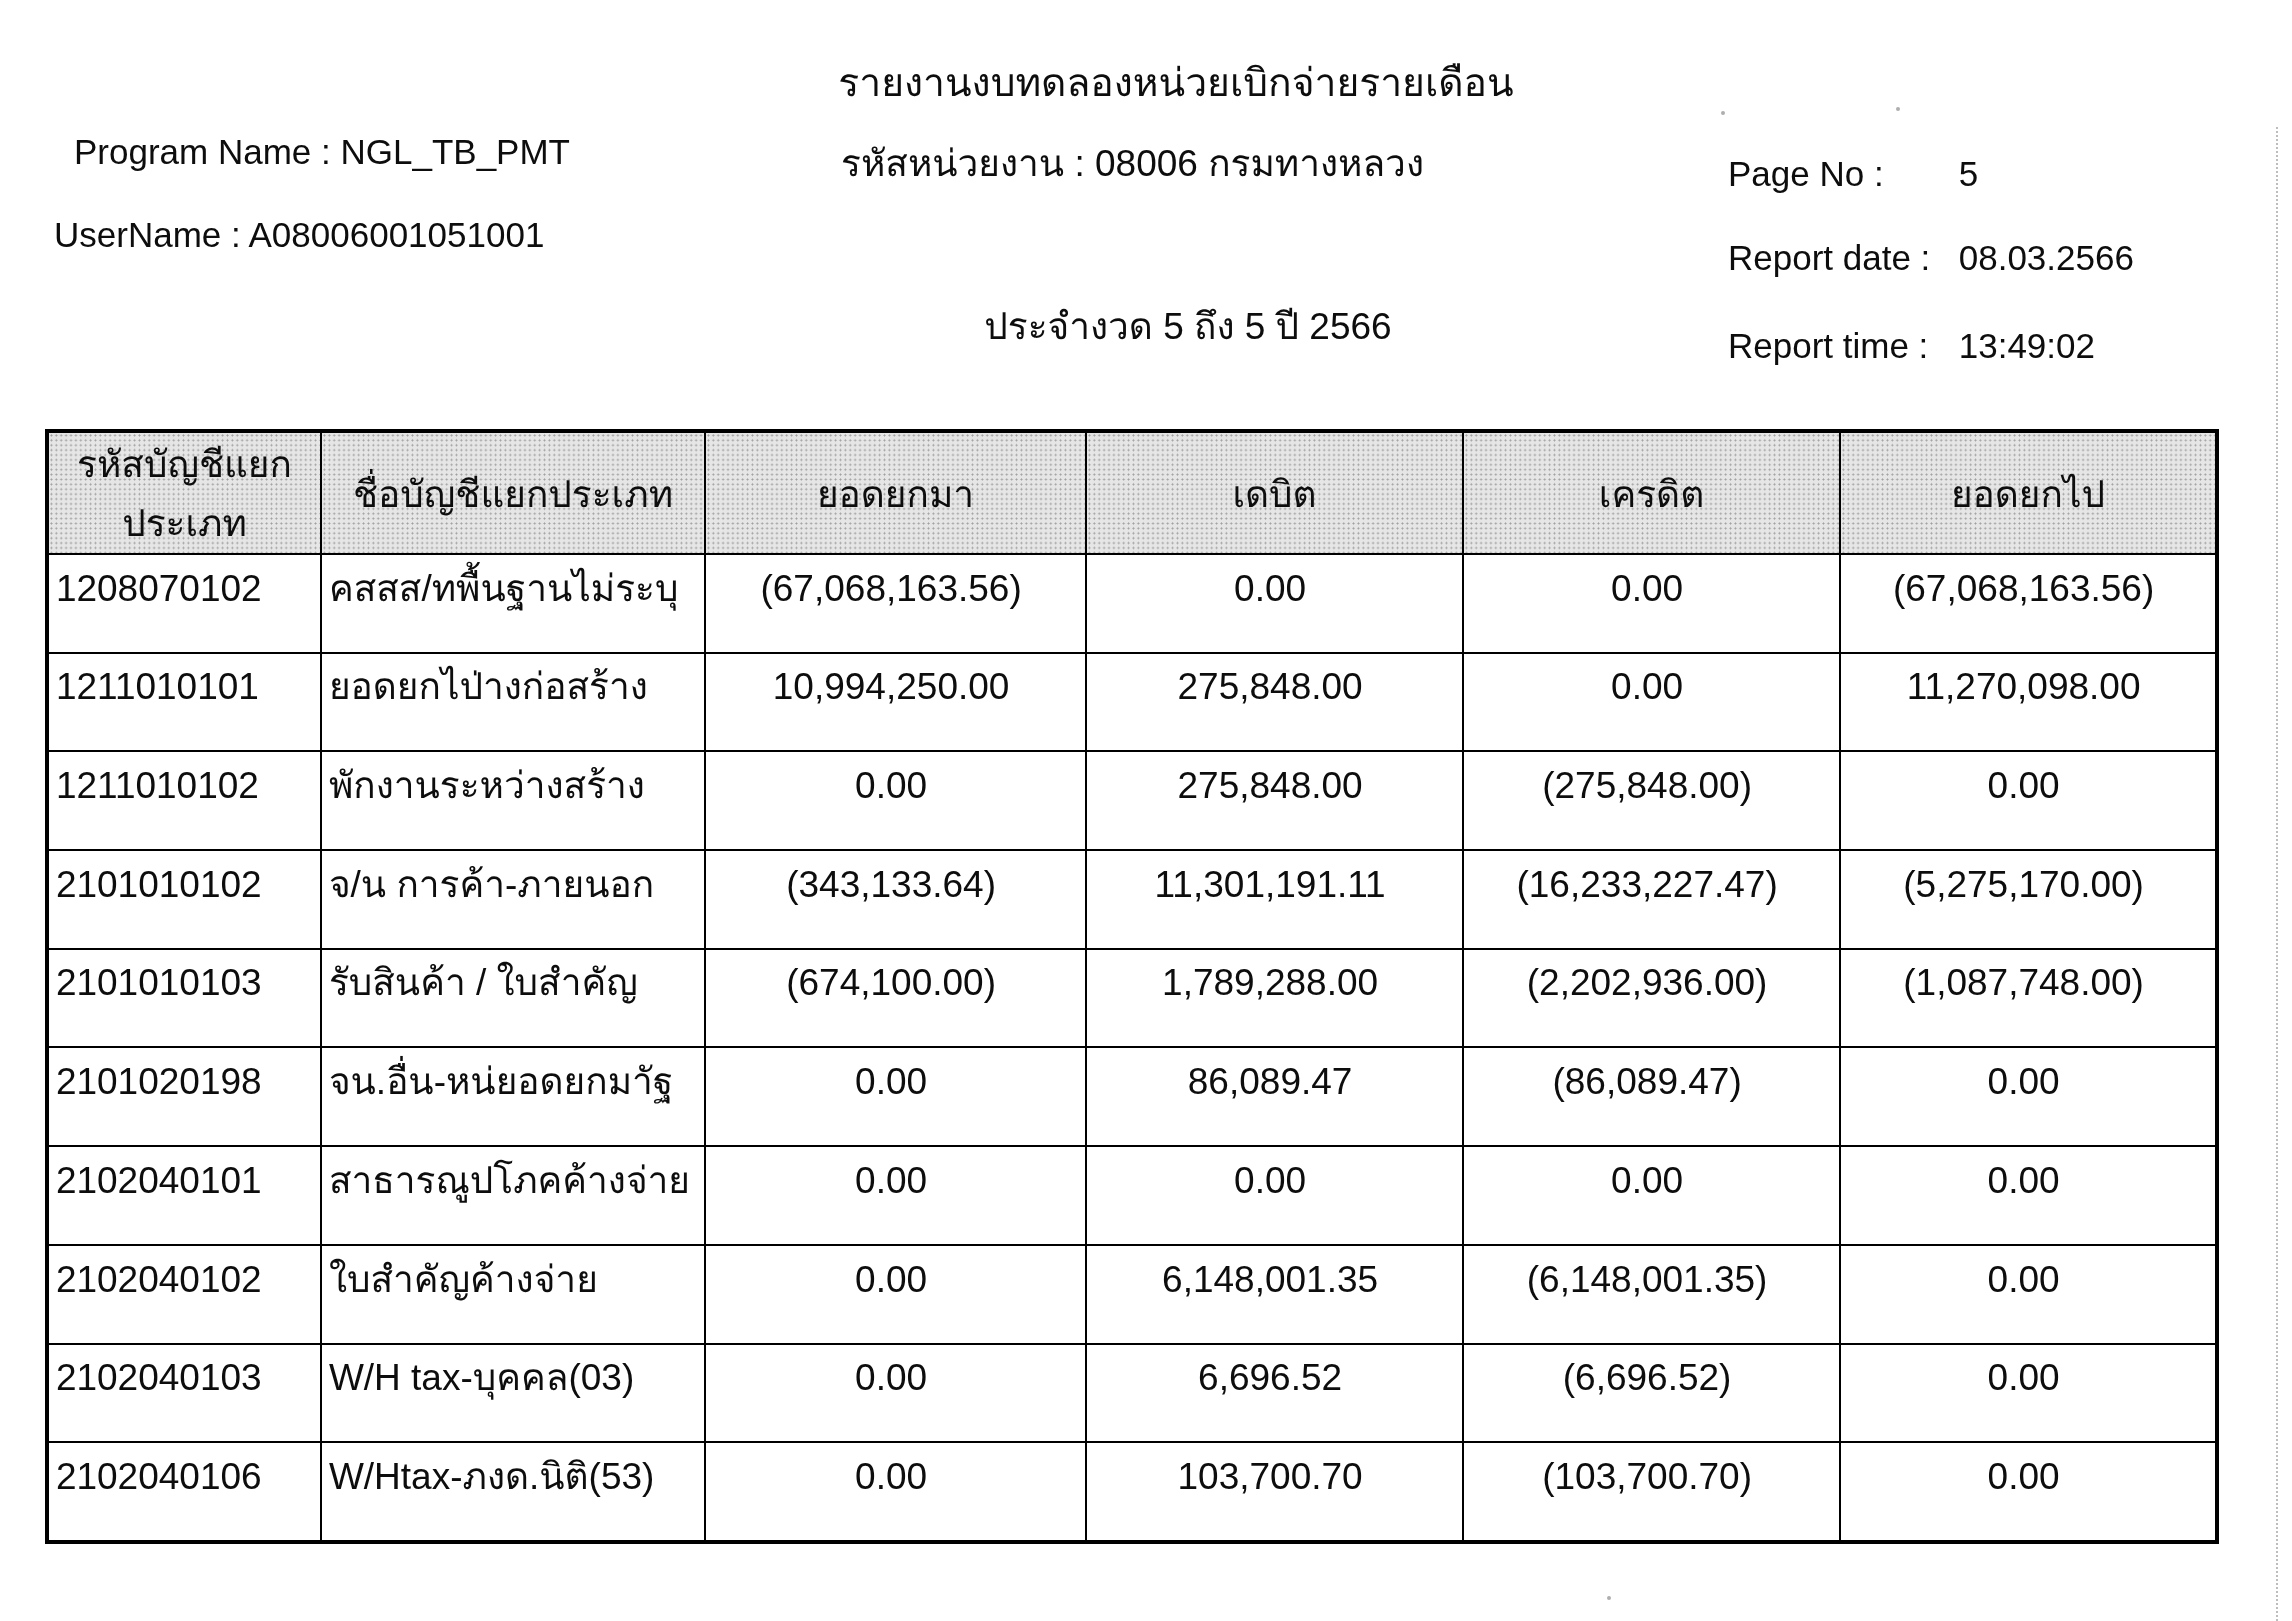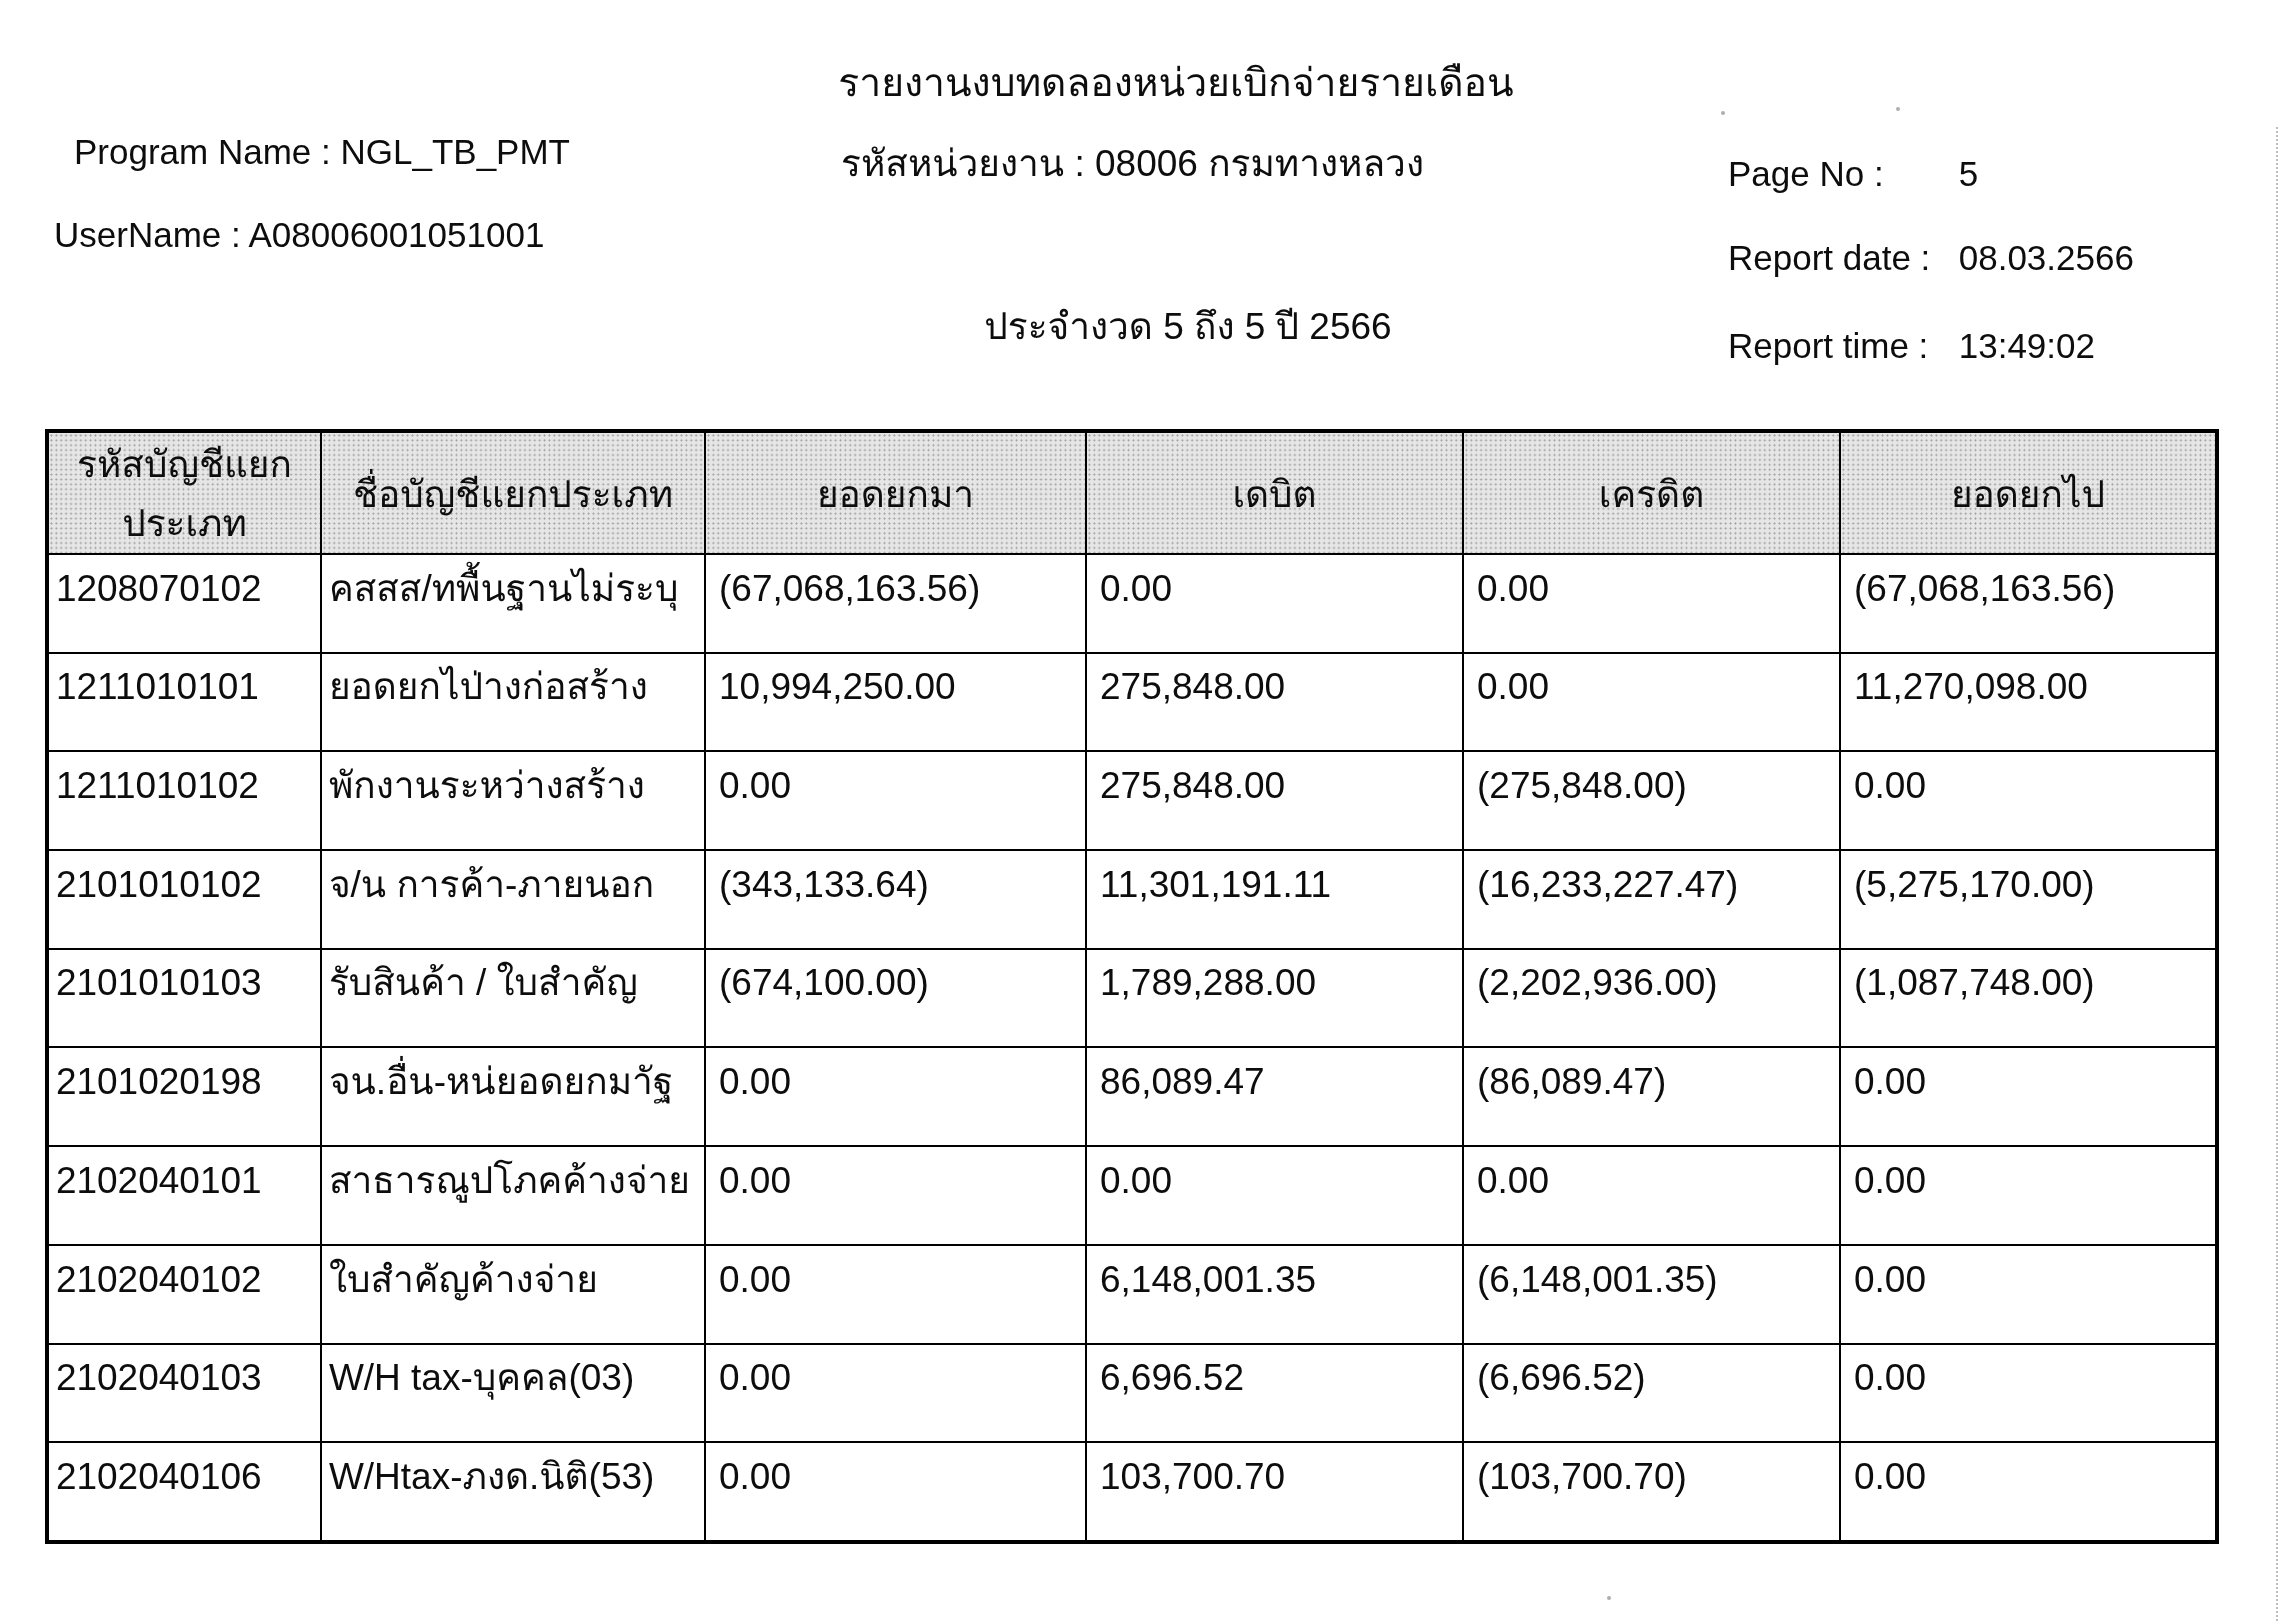--- a/index.html
+++ b/index.html
@@ -41,21 +41,21 @@
   }
   td{
     height:81px;
     vertical-align:top;
     padding-top:14.7px;
     line-height:1.05;
     overflow:hidden;
     white-space:nowrap;
   }
   td.left{text-align:left;padding-left:6.9px;padding-right:3px;}
-  td.num{text-align:left;padding-right:8.8px;padding-left:13px;}
+  td.num{text-align:center;padding-right:8.8px;padding-left:0;}
   
   .scan-dotline{
     position:absolute;left:2276px;top:127px;height:1494px;width:0;
     border-left:2px dotted #8a8a8a;opacity:.55;
   }
   .speck{position:absolute;width:3.9px;height:3.9px;background:#9a9a9a;border-radius:50%;opacity:.8;}
 </style>
 </head>
 <body>
 

